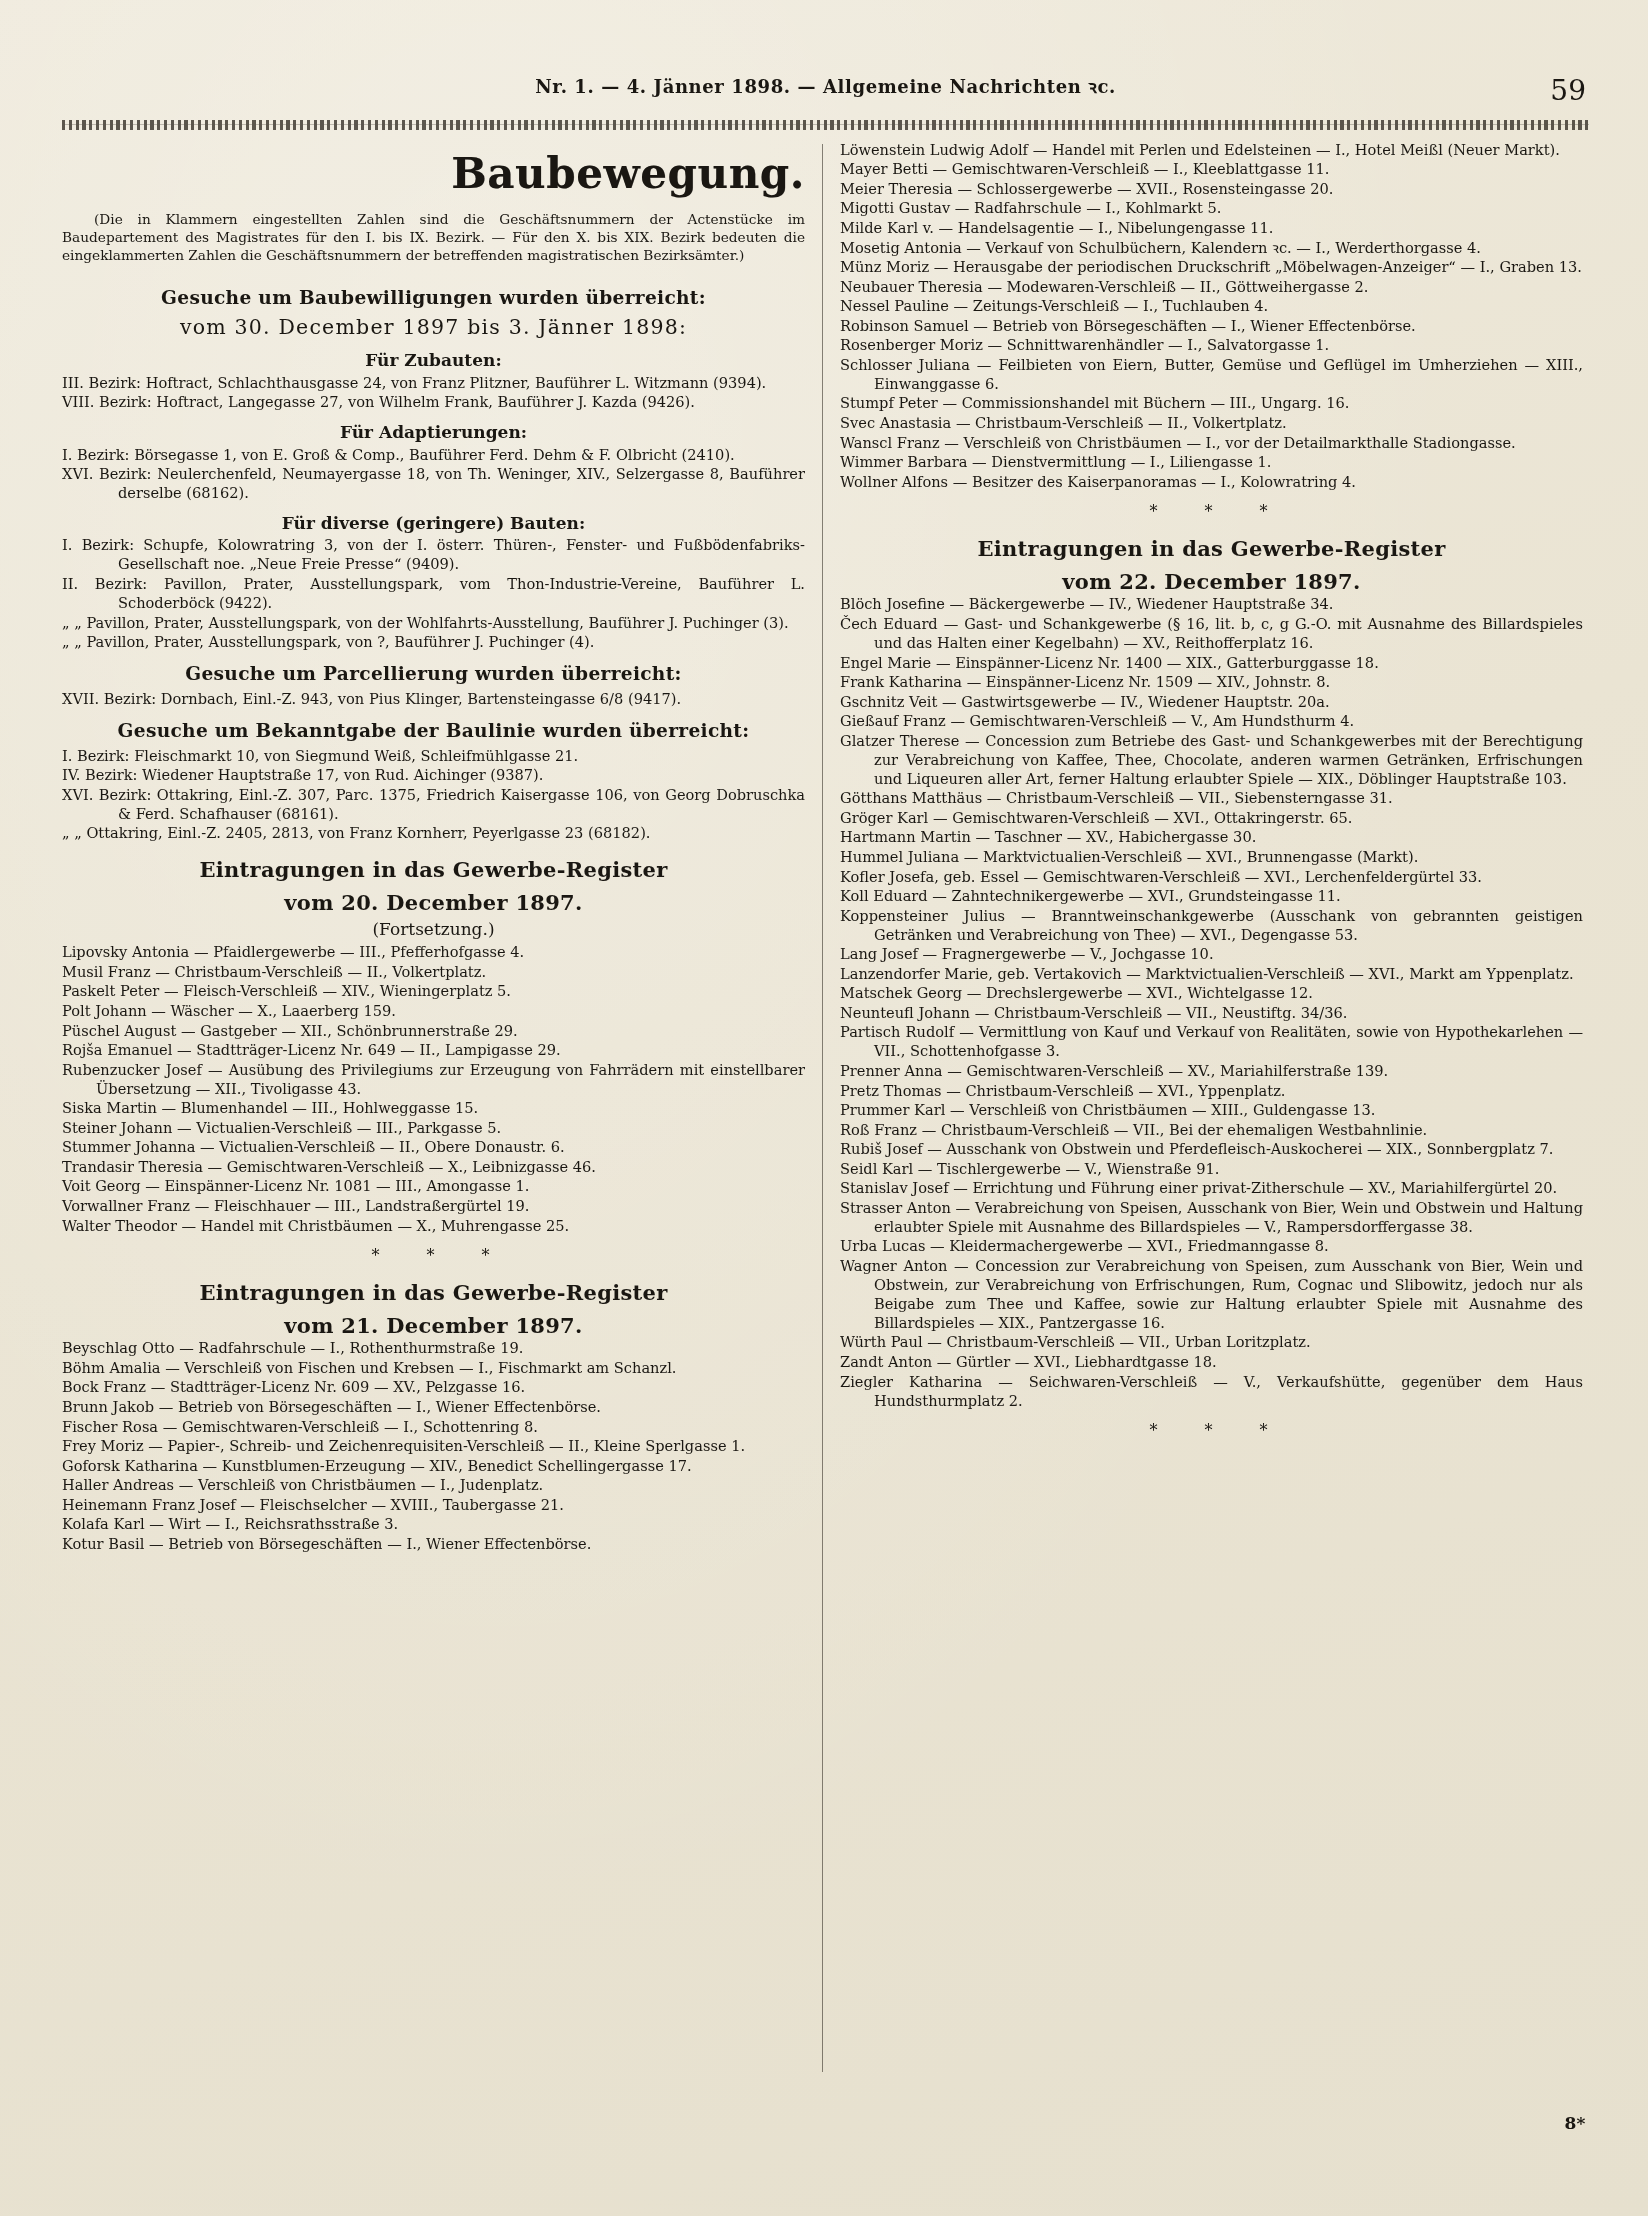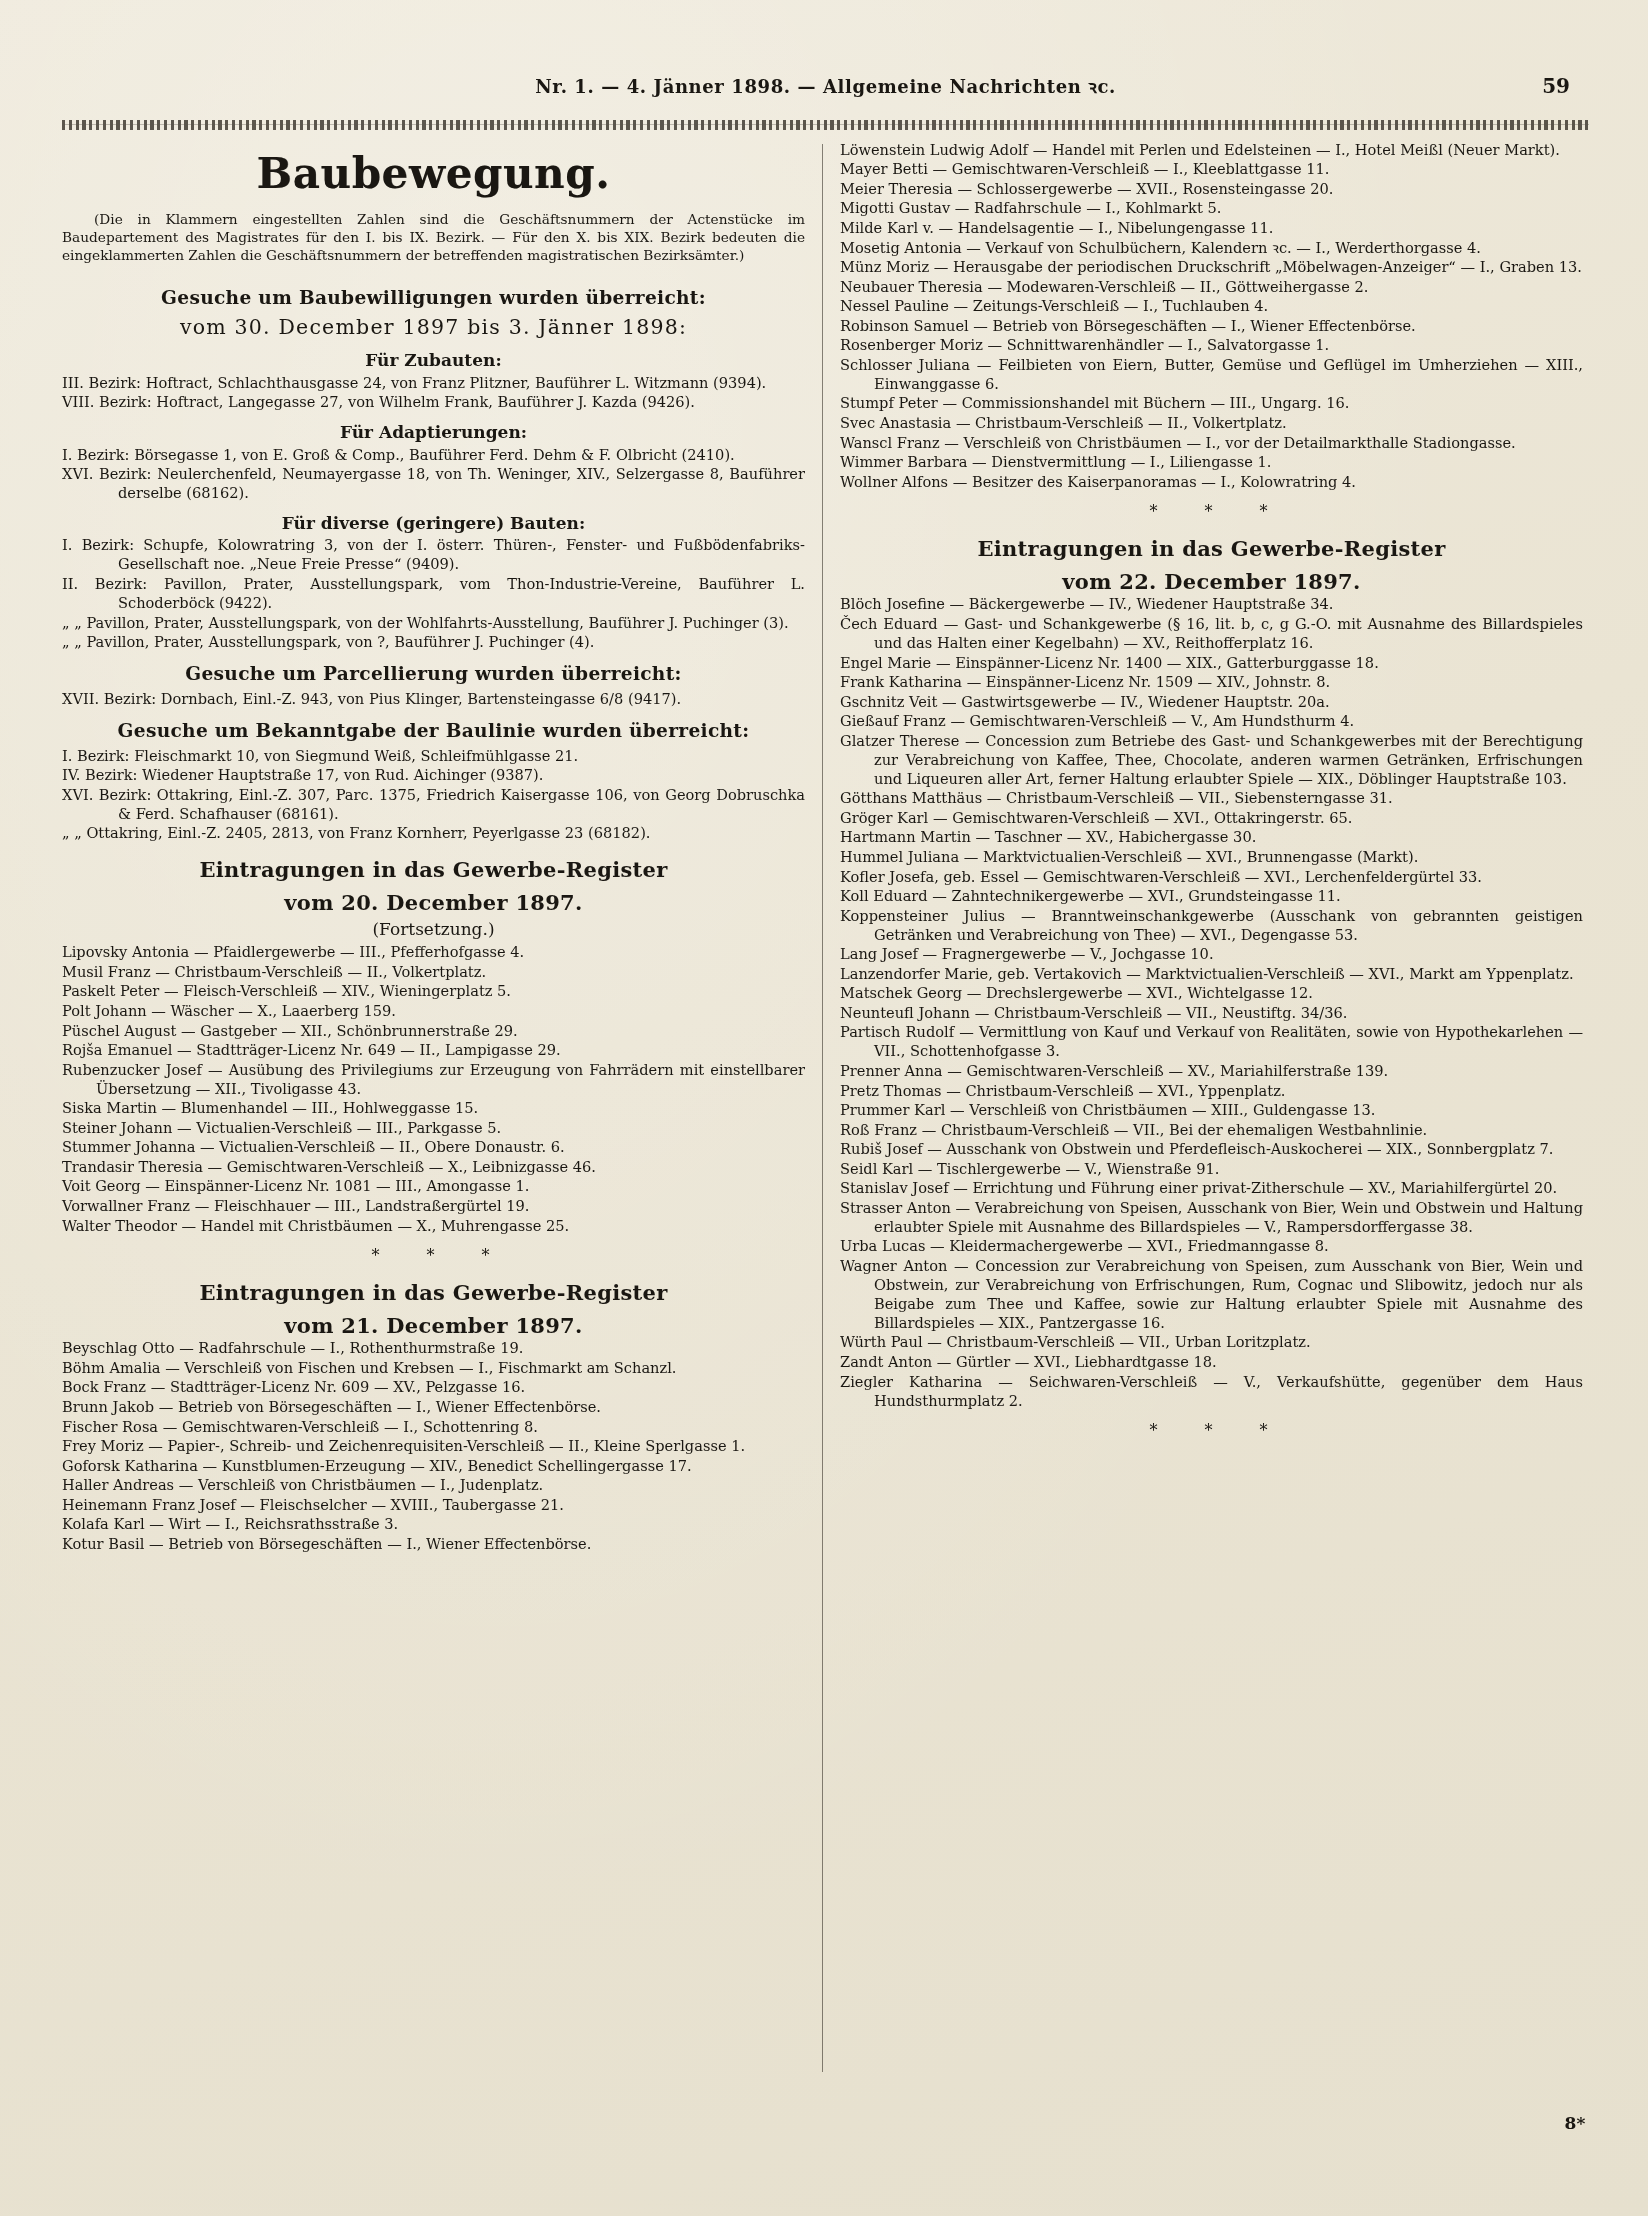--- a/index.html
+++ b/index.html
@@ -39,24 +39,24 @@
   }
   .runhead .rh-text {
     font-family: "DejaVu Serif", serif;
     font-weight: bold;
     font-size: 18px;
     letter-spacing: 0.6px;
     white-space: nowrap;
   }
   .runhead .folio {
     position: absolute;
-    right: 19px;
+    right: 3px;
     top: 0;
-    font-weight: bold;
-    font-size: 20px;
+    font-weight: normal;
+    font-size: 28px;
   }
   .rule-wave {
     height: 10px;
     margin-top: 2.5px;
     margin-bottom: 11.2px;
     background-image:
       repeating-linear-gradient(90deg,
         #2a241c 0px, #2a241c 3.1px,
         rgba(0,0,0,0) 3.1px, rgba(0,0,0,0) 6.8px);
     opacity: .75;
@@ -88,21 +88,21 @@
     top: 3.7px;
     bottom: 74px;
     width: 1.2px;
     background: #2a241c;
     opacity: .55;
   }
   
   h1.title {
     font-size: 42px;
     font-weight: bold;
-    text-align: center;
+    text-align: right;
     margin: 6.2px 0 10px 0;
     letter-spacing: 0.6px;
     font-family: "DejaVu Serif", serif;
     text-shadow: 0.3px 0 0 rgba(0,0,0,.35);
   }
   .intro {
     font-size: 13.7px;
     line-height: 1.28;
     text-align: justify;
     margin: 0 0 22px 0;

